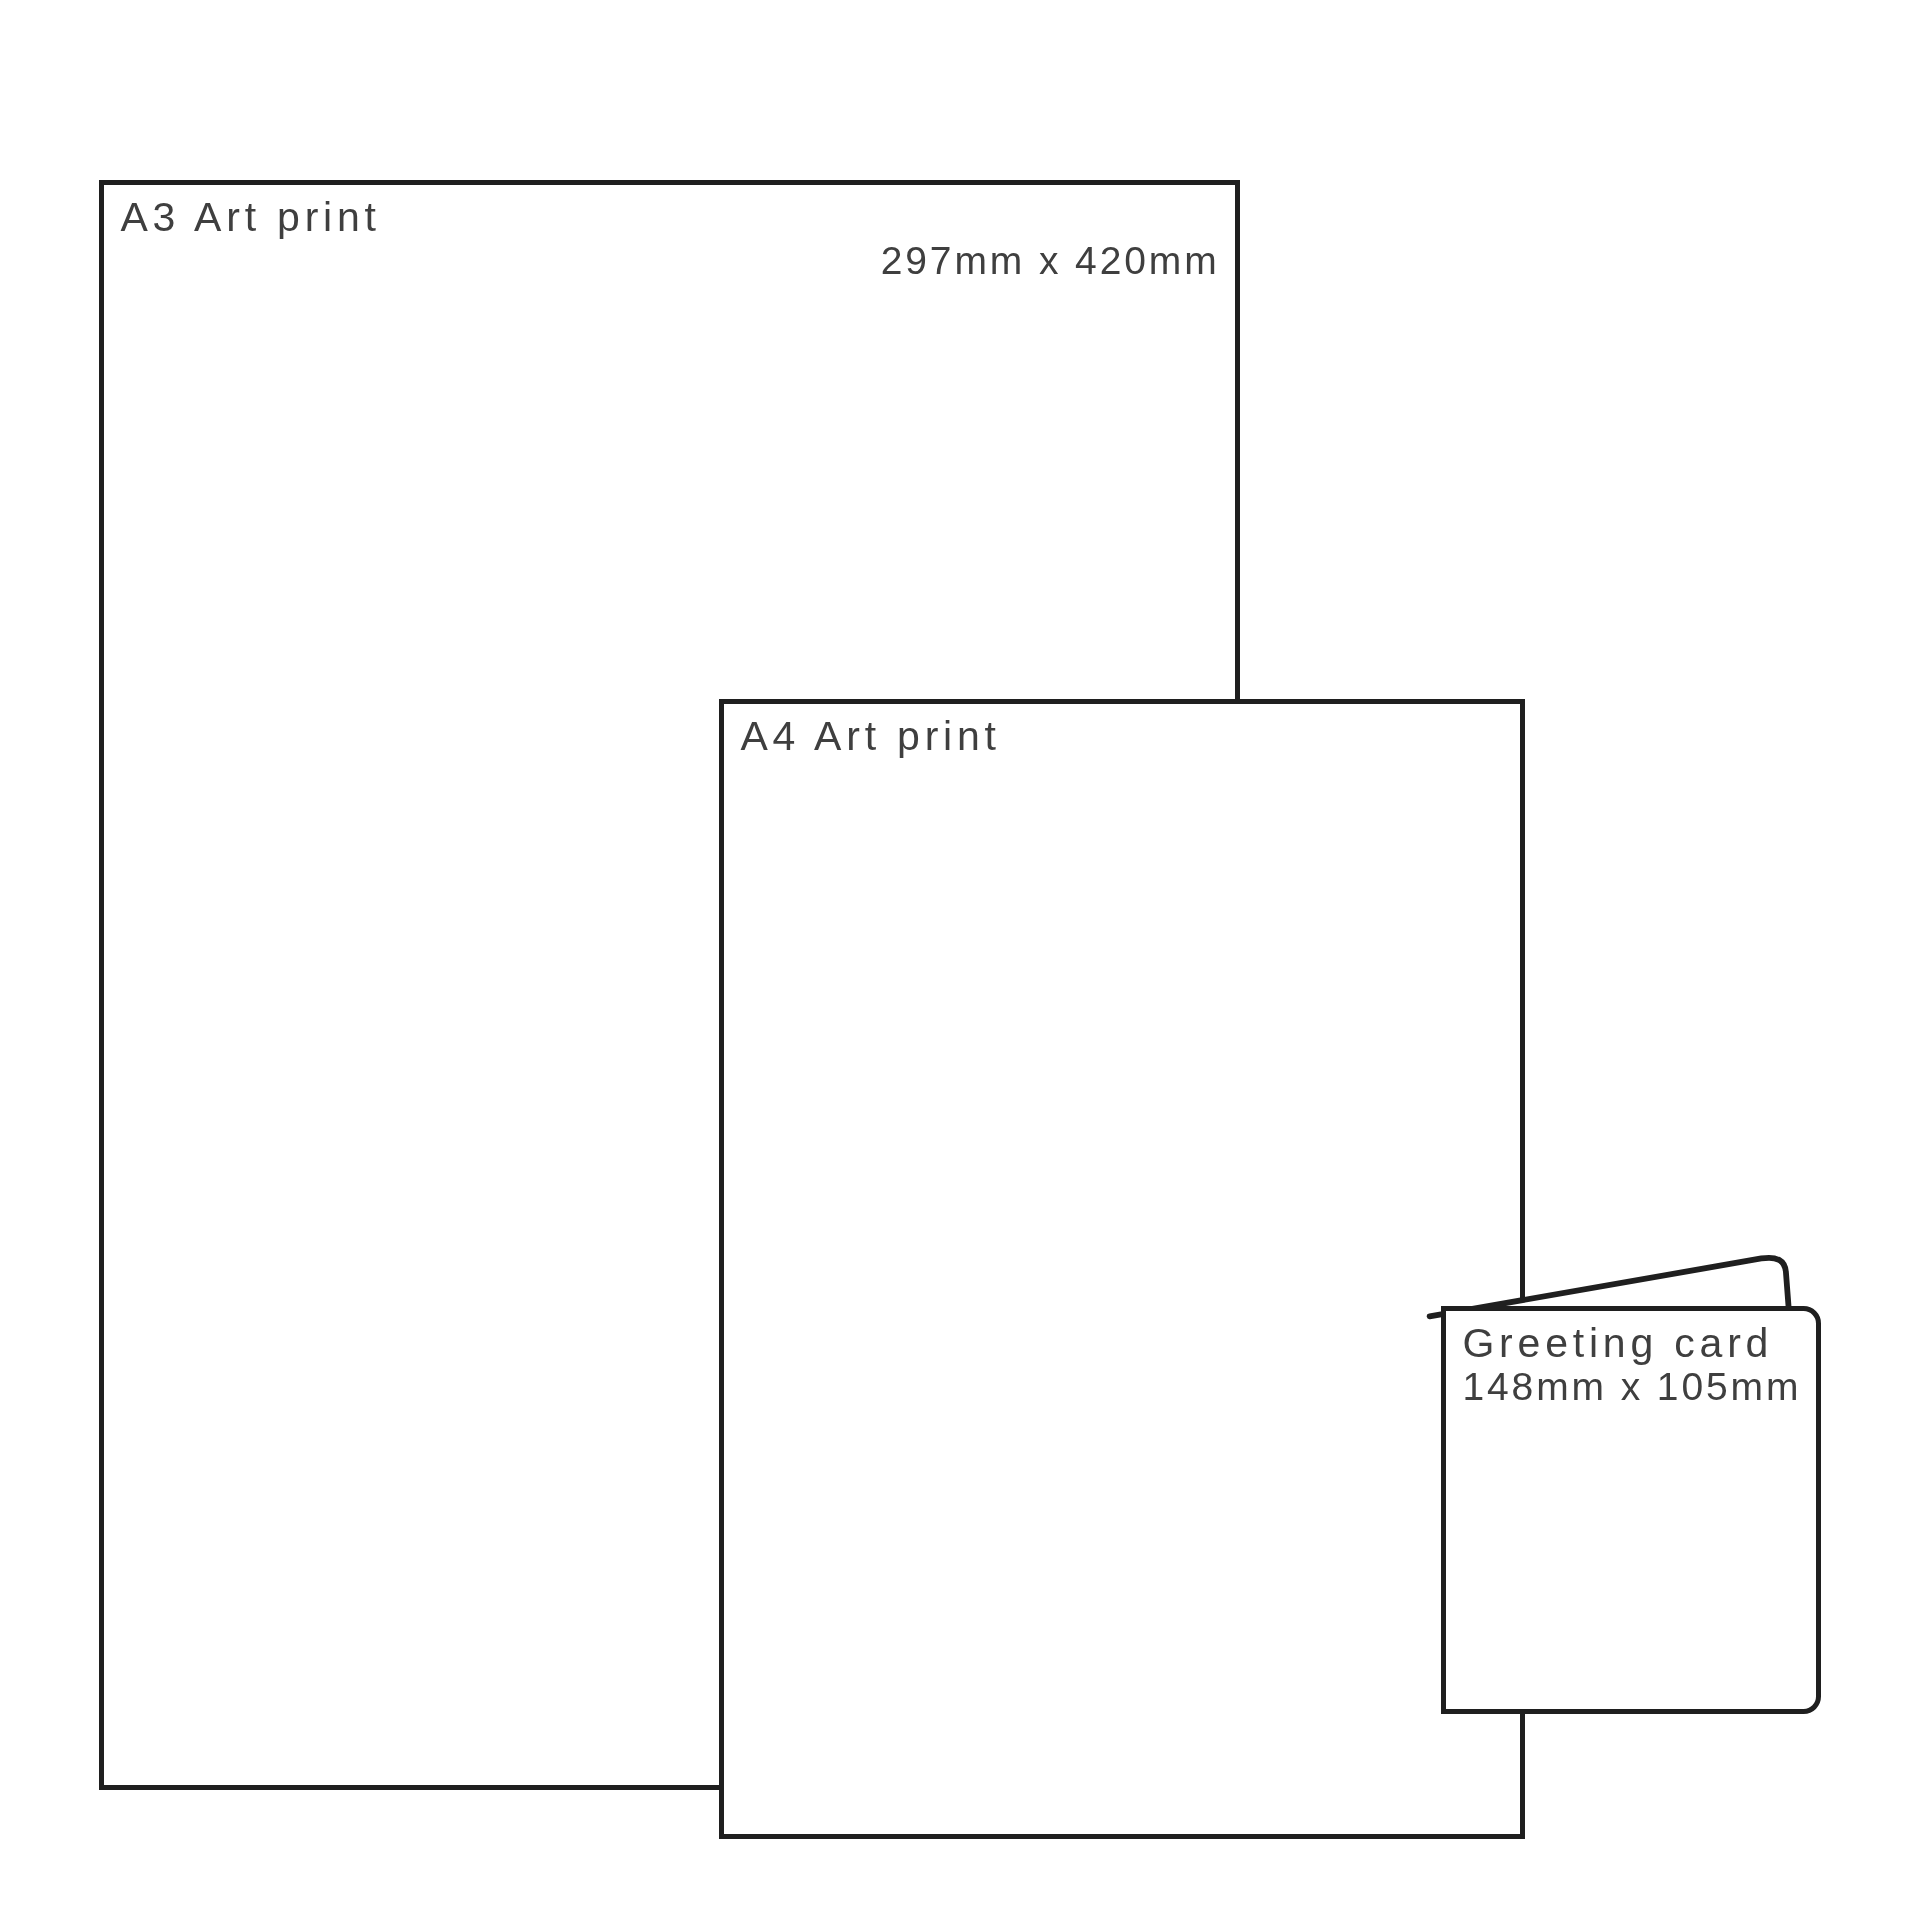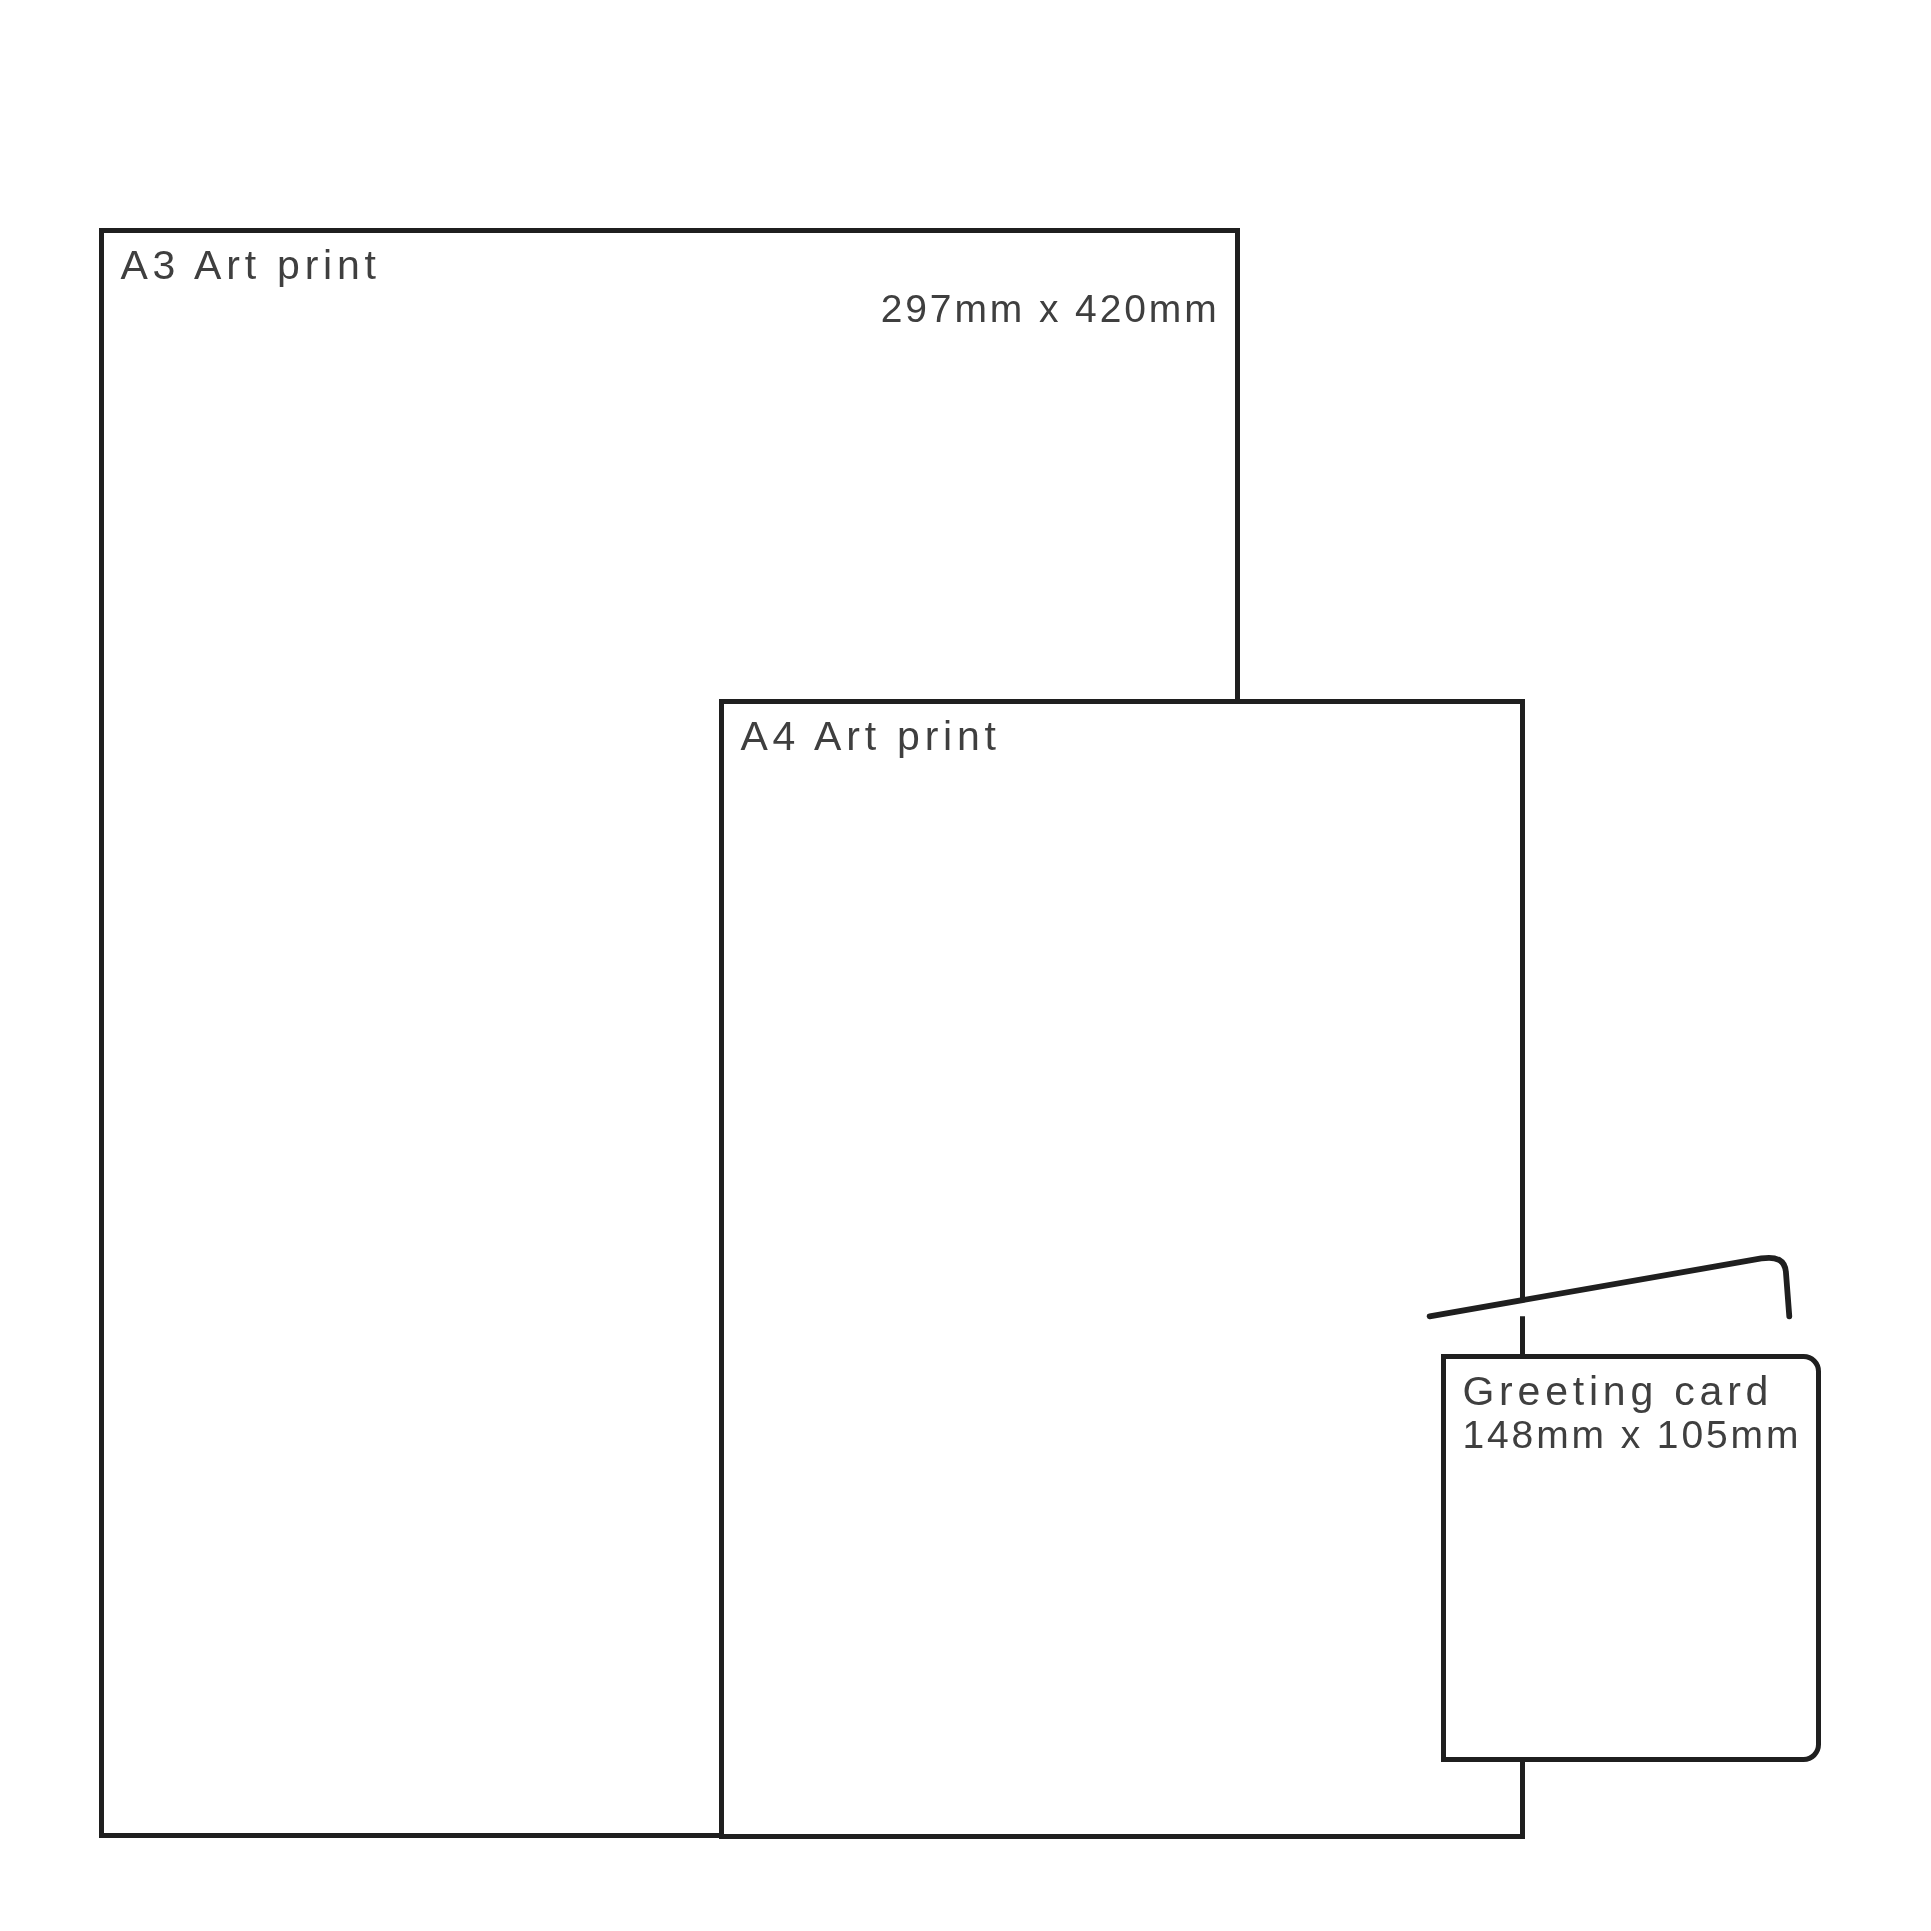--- a/index.html
+++ b/index.html
@@ -16,28 +16,27 @@
     overflow:hidden;
   }
   .stage{
     position:absolute;left:0;top:0;width:1931px;height:1931px;
     background:var(--bg);
   }
   .sheet{
     position:absolute;
     background:var(--bg);
     border:5.8px solid var(--outline);
-    margin-top:48px;
   }
   .sheet-a3{
     left:99px;top:180px;width:1141px;height:1610px;
     z-index:1;
   }
   .sheet-a4{
-    left:719px;top:651px;width:806px;height:1140px;
+    left:719px;top:699px;width:806px;height:1140px;
     z-index:2;
   }
   .card-back-svg{
     position:absolute;left:1410px;top:1244px;width:396px;height:81px;
     z-index:3;
   }
   .sheet-card{
     left:1441px;top:1306px;width:380px;height:408px;
     border-radius:0 17.4px 17.4px 0;
     z-index:4;

